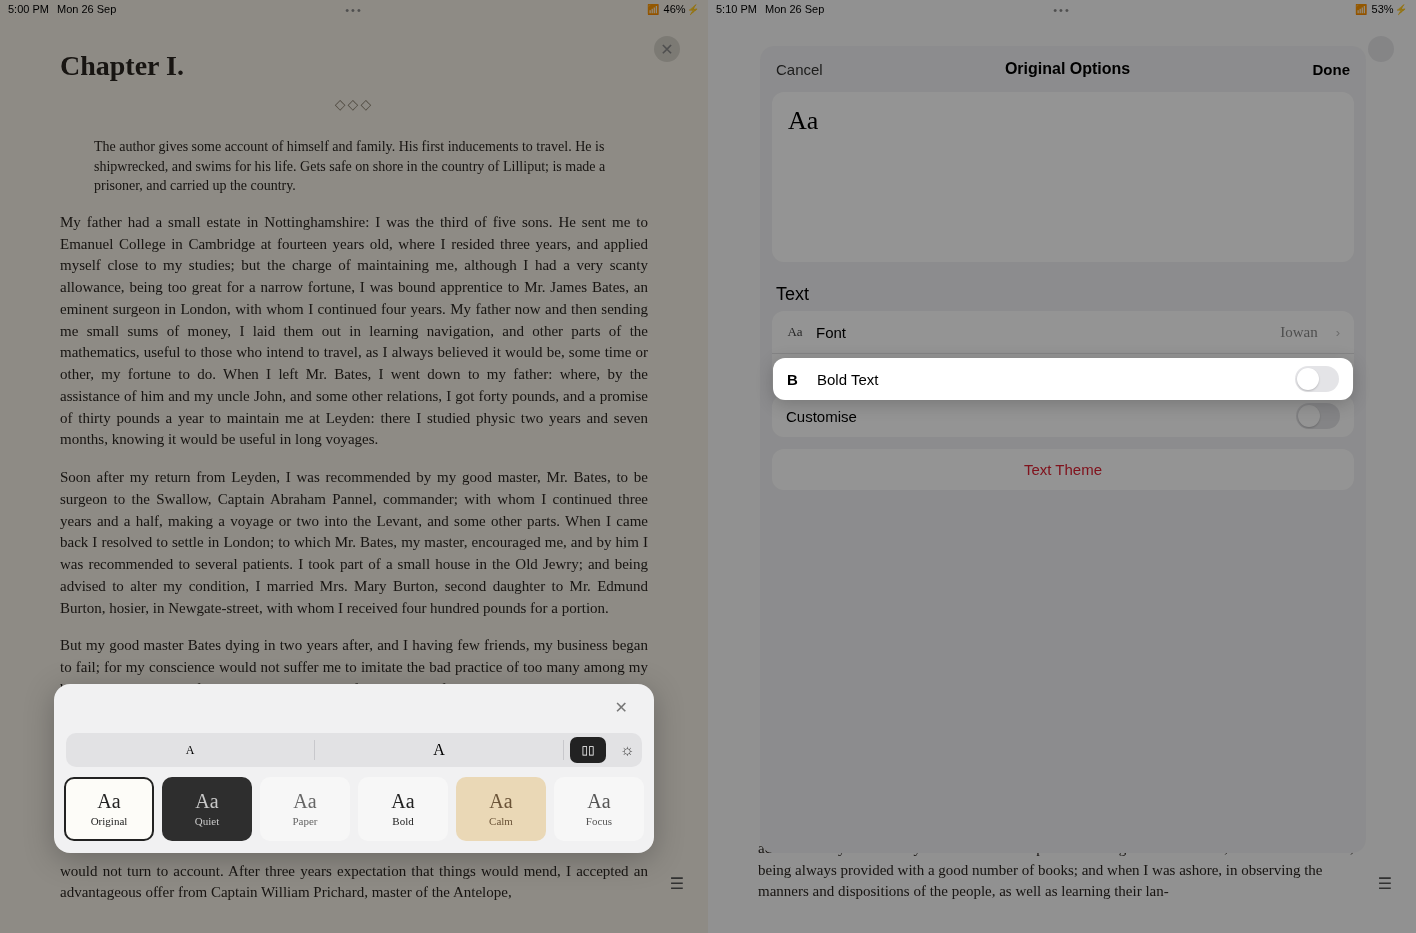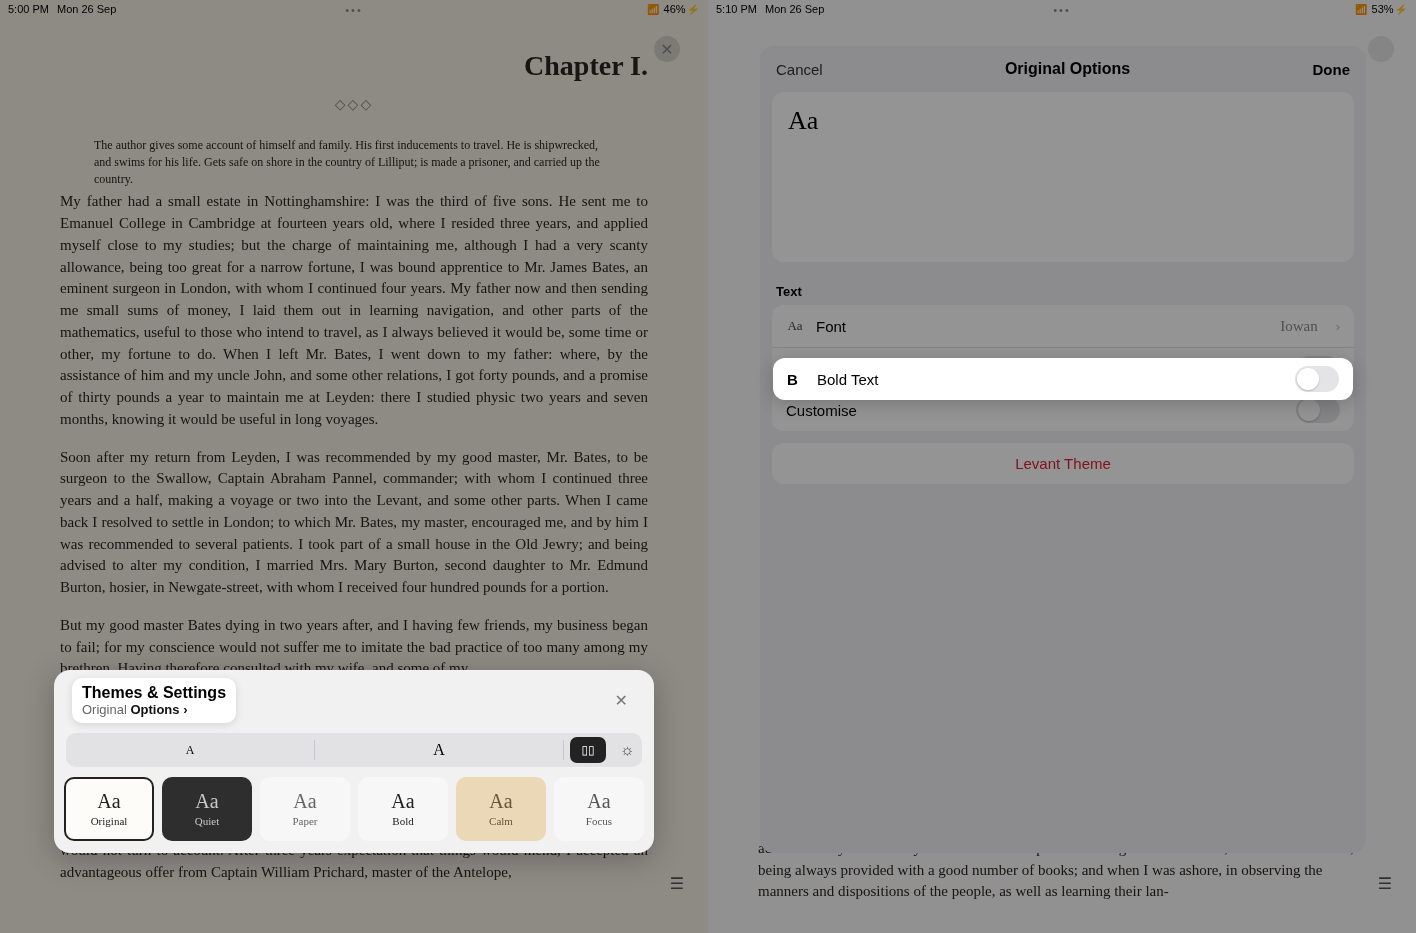--- a/index.html
+++ b/index.html
@@ -69,38 +69,38 @@
   }
   .book .close-circle {
     position: absolute;
     top: 36px; right: 28px;
     width: 26px; height: 26px;
     border-radius: 50%;
     background: #d6d2c8;
     display: flex; align-items: center; justify-content: center;
   }
   .chapter-title {
-    text-align: right;
+    text-align: left;
     font-size: 28px;
     font-weight: bold;
     margin-top: 20px;
     margin-bottom: 14px;
   }
   .ornament {
     text-align: center;
     font-size: 14px;
     color: #8a8070;
     letter-spacing: 2px;
     margin-bottom: 24px;
   }
   .summary {
-    font-size: 12px;
+    font-size: 14px;
     line-height: 1.4;
     padding: 0 34px;
-    margin-bottom: 4px;
+    margin-bottom: 16px;
     text-align: left;
   }
   .book p.body {
     font-size: 15px;
     line-height: 1.45;
     margin-bottom: 16px;
     hyphens: auto;
   }
   .page-bottom-icon {
     position: absolute;
@@ -221,22 +221,22 @@
     min-height: 170px;
   }
   .preview-aa { font-family: Georgia, serif; font-size: 26px; margin-bottom: 10px; }
   .preview-para {
     font-family: Georgia, serif;
     font-size: 12.5px;
     line-height: 1.35;
     color: #333;
   }
   .section-label {
-    font-size: 13px;
-    font-weight: 700;
+    font-size: 18px;
+    font-weight: 400;
     padding: 10px 16px 6px 16px;
   }
   .list {
     margin: 0 12px;
     background: #fff;
     border-radius: 12px;
     overflow: hidden;
   }
   .row {
     display: flex;
@@ -344,26 +344,20 @@
     <p class="body">But my good master Bates dying in two years after, and I having few friends, my business began to fail; for my conscience would not suffer me to imitate the bad practice of too many among my brethren.  Having therefore consulted with my wife, and some of my</p>
     <p class="body" style="margin-top:160px">would not turn to account.  After three years expectation that things would mend, I accepted an advantageous offer from Captain William Prichard, master of the Antelope,</p>
   </div>
 
   <div class="page-bottom-icon">☰</div>
 
   <div class="dim"></div>
 
   <div class="themes-popup">
     <div class="themes-header">
-      <div class="themes-header-inner">
-        <div class="themes-title">Themes &amp; Settings</div>
-        <div class="themes-sub">
-          <span>Original </span><strong><span>Options</span> ›</strong>
-        </div>
-      </div>
       <div class="themes-close">
         <span>✕</span>
       </div>
     </div>
 
     <div class="themes-toolbar">
       <div class="tb-seg small">A</div>
       <div class="tb-divider"></div>
       <div class="tb-seg big">A</div>
       <div class="tb-divider"></div>
@@ -451,21 +445,21 @@
     </div>
 
     <div class="list">
       <div class="row">
         <span class="label">Customise</span>
         <span class="toggle"></span>
       </div>
     </div>
 
     <div class="reset-row">
-      <span>Levant Theme</span>
+      <span>Text Theme</span>
     </div>
   </div>
 
   <div class="dim"></div>
 
   <div class="bold-row-highlight">
     <span class="b-icon">B</span>
     <span>Bold Text</span>
     <span class="toggle"></span>
   </div>

